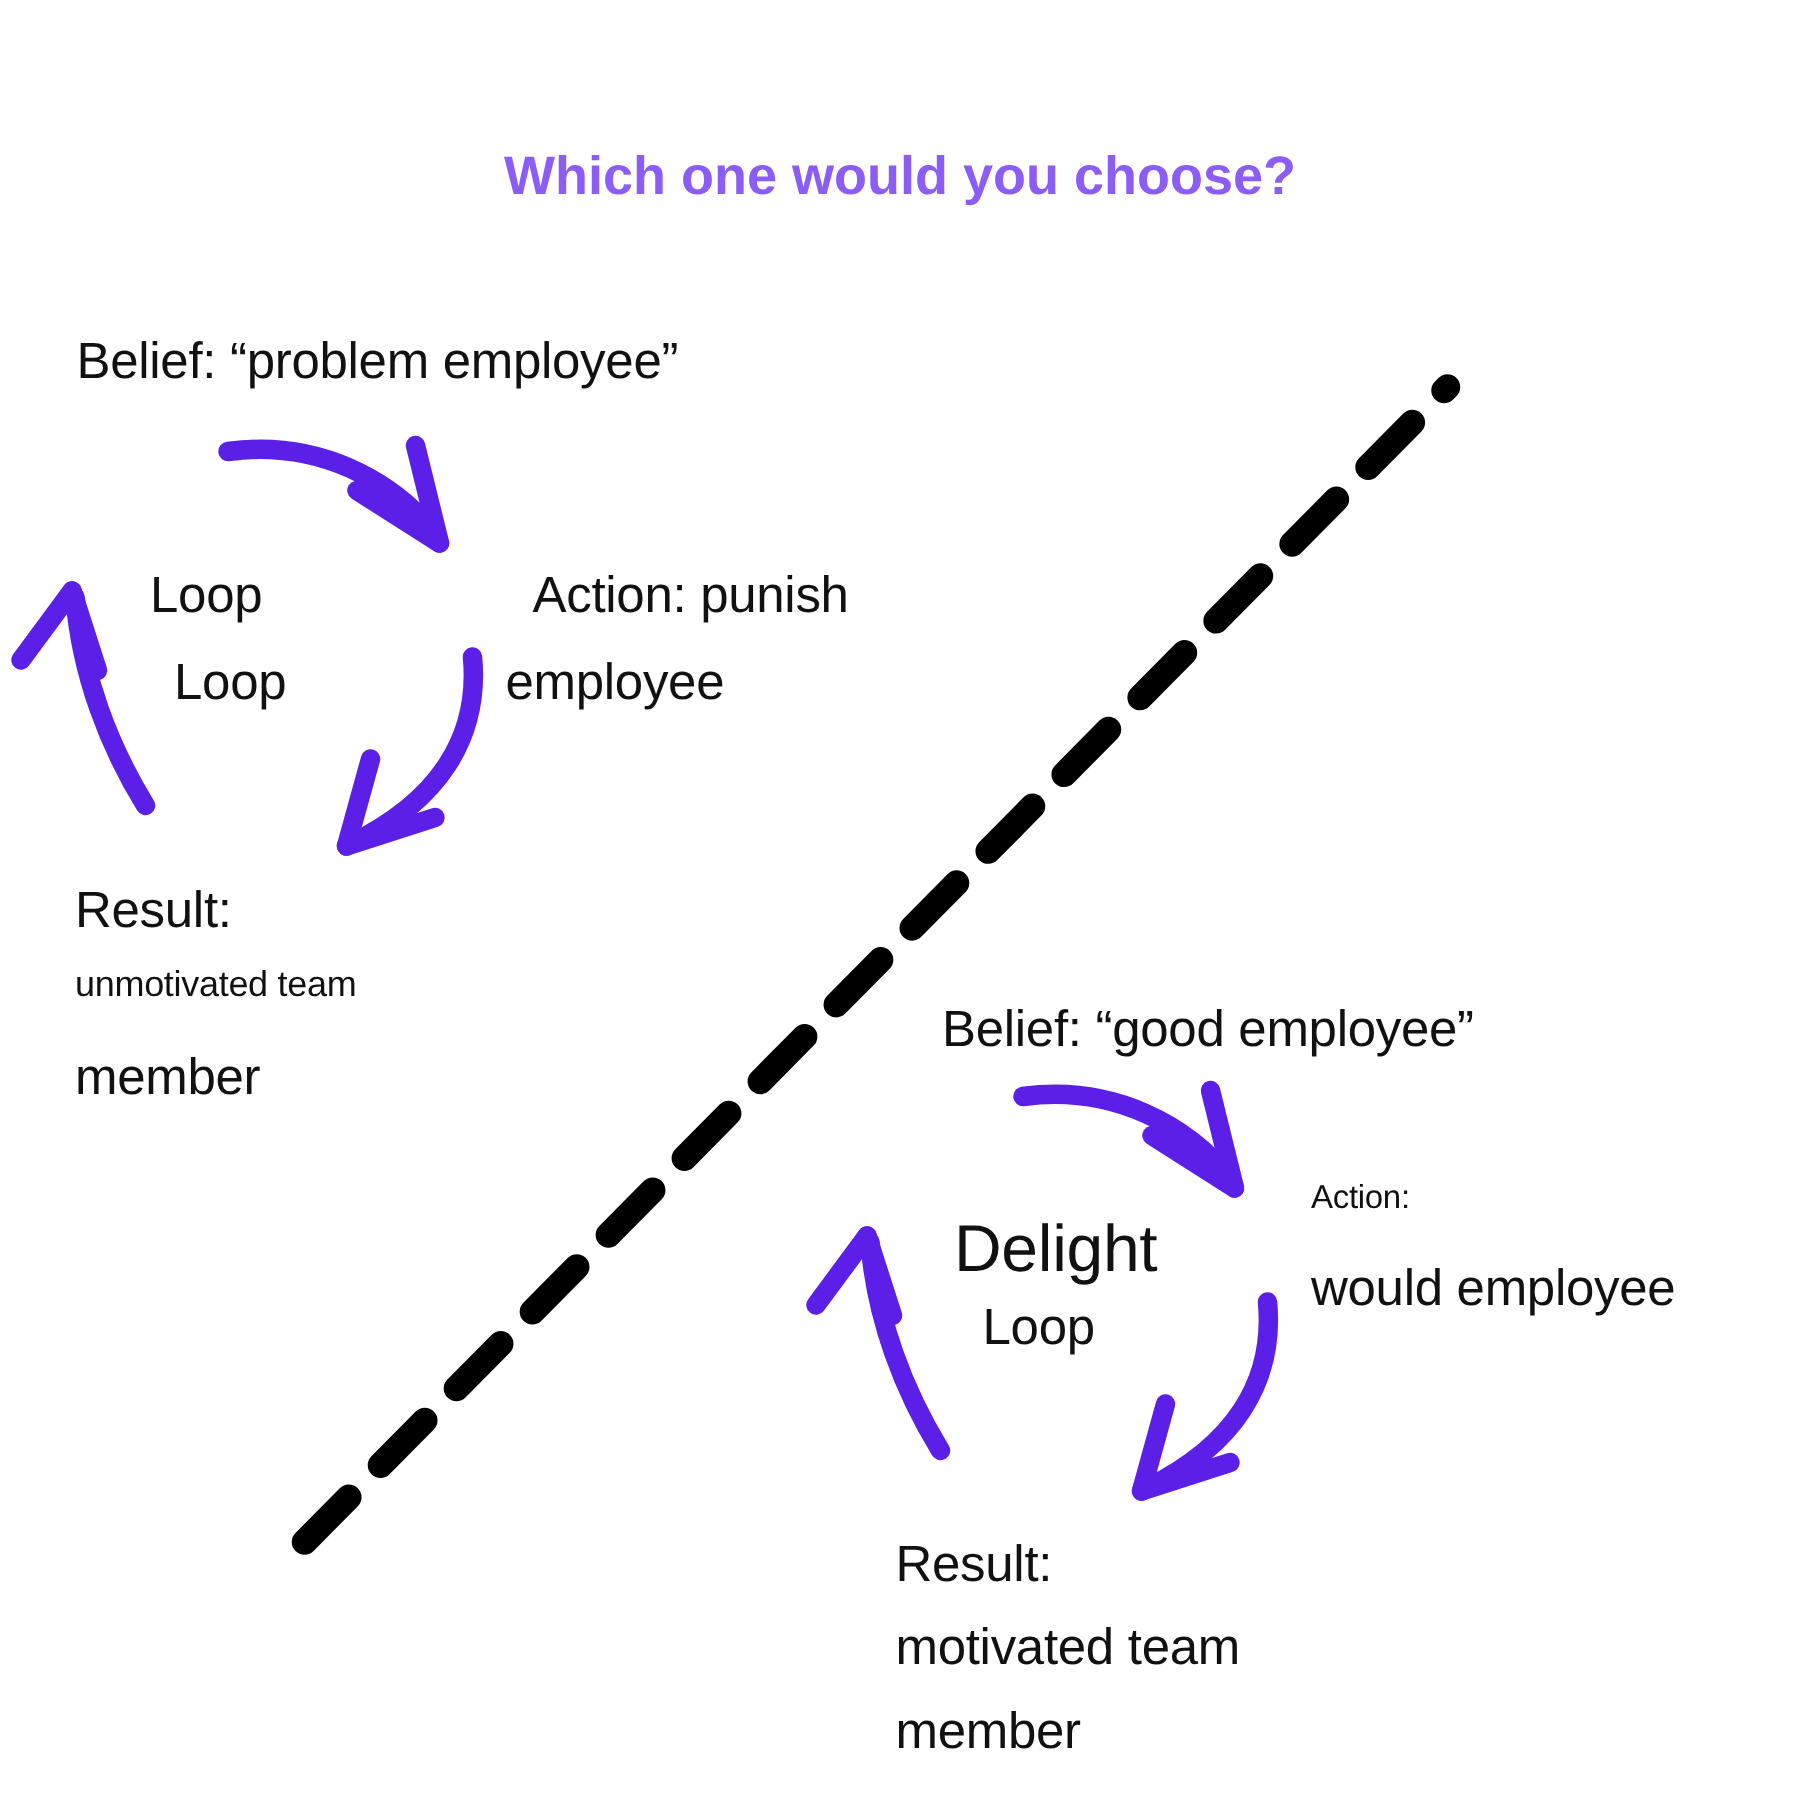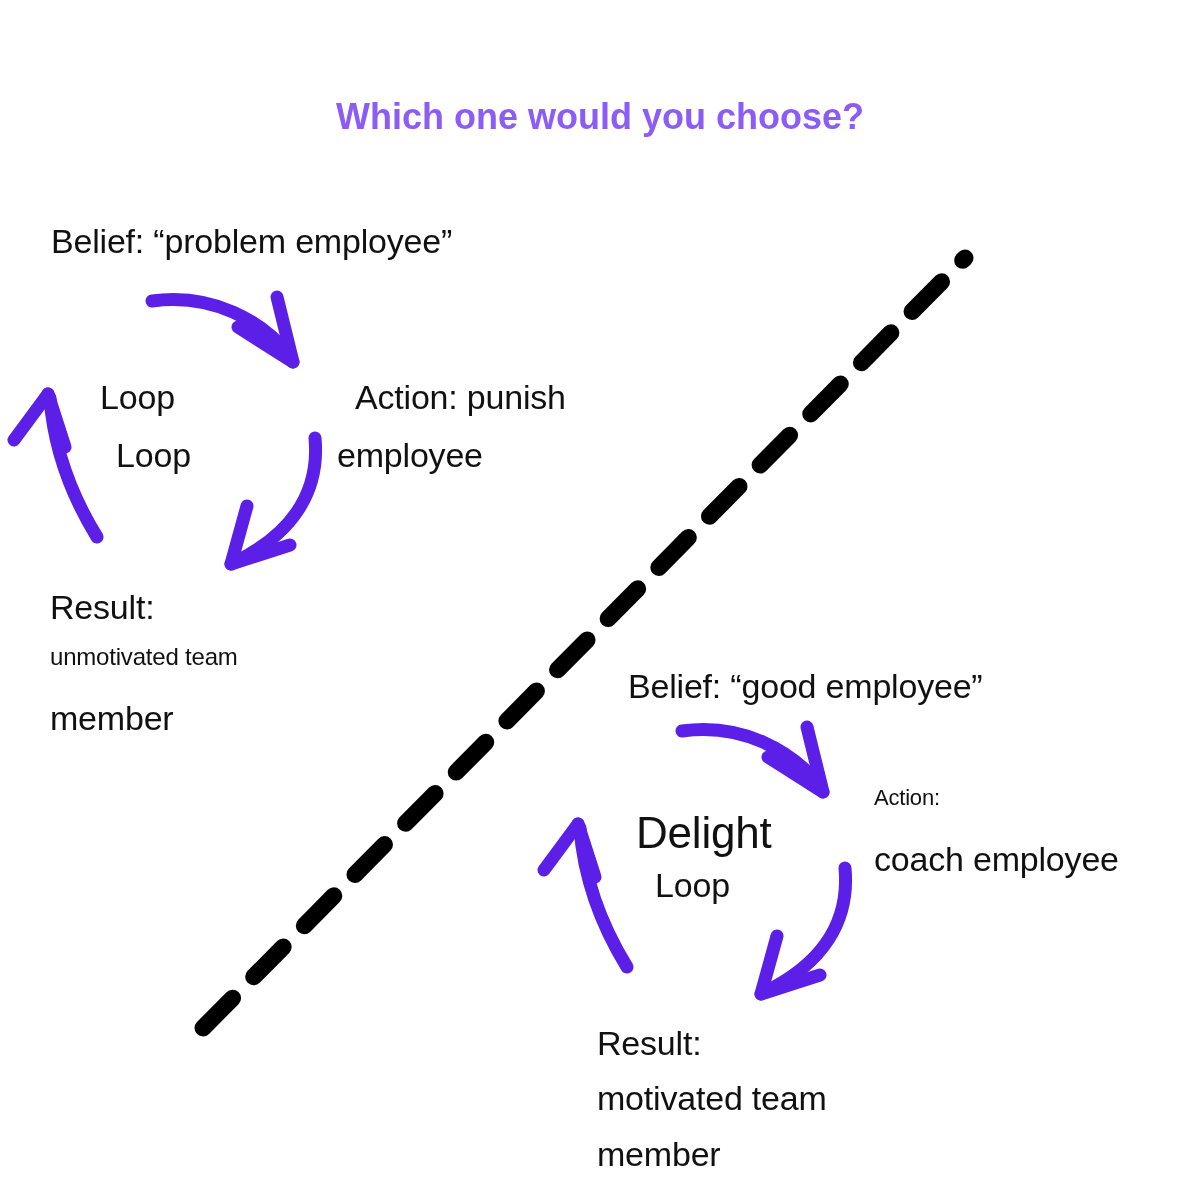--- a/index.html
+++ b/index.html
@@ -137,21 +137,21 @@
   <div class="txt" id="doom-result-3">member</div>
 
   <div class="txt" id="delight-belief">Belief: “good employee”</div>
 
   <div class="txt" id="delight-name-1">Delight</div>
 
   <div class="txt" id="delight-name-2">Loop</div>
 
   <div class="txt" id="delight-action-1">Action:</div>
 
-  <div class="txt" id="delight-action-2">coach employee</div>
+  <div class="txt" id="delight-action-2">would employee</div>
 
   <div class="txt" id="delight-result-1">Result:</div>
 
   <div class="txt" id="delight-result-2">motivated team</div>
 
   <div class="txt" id="delight-result-3">member</div>
 
 </div>
 
 </body></html>

